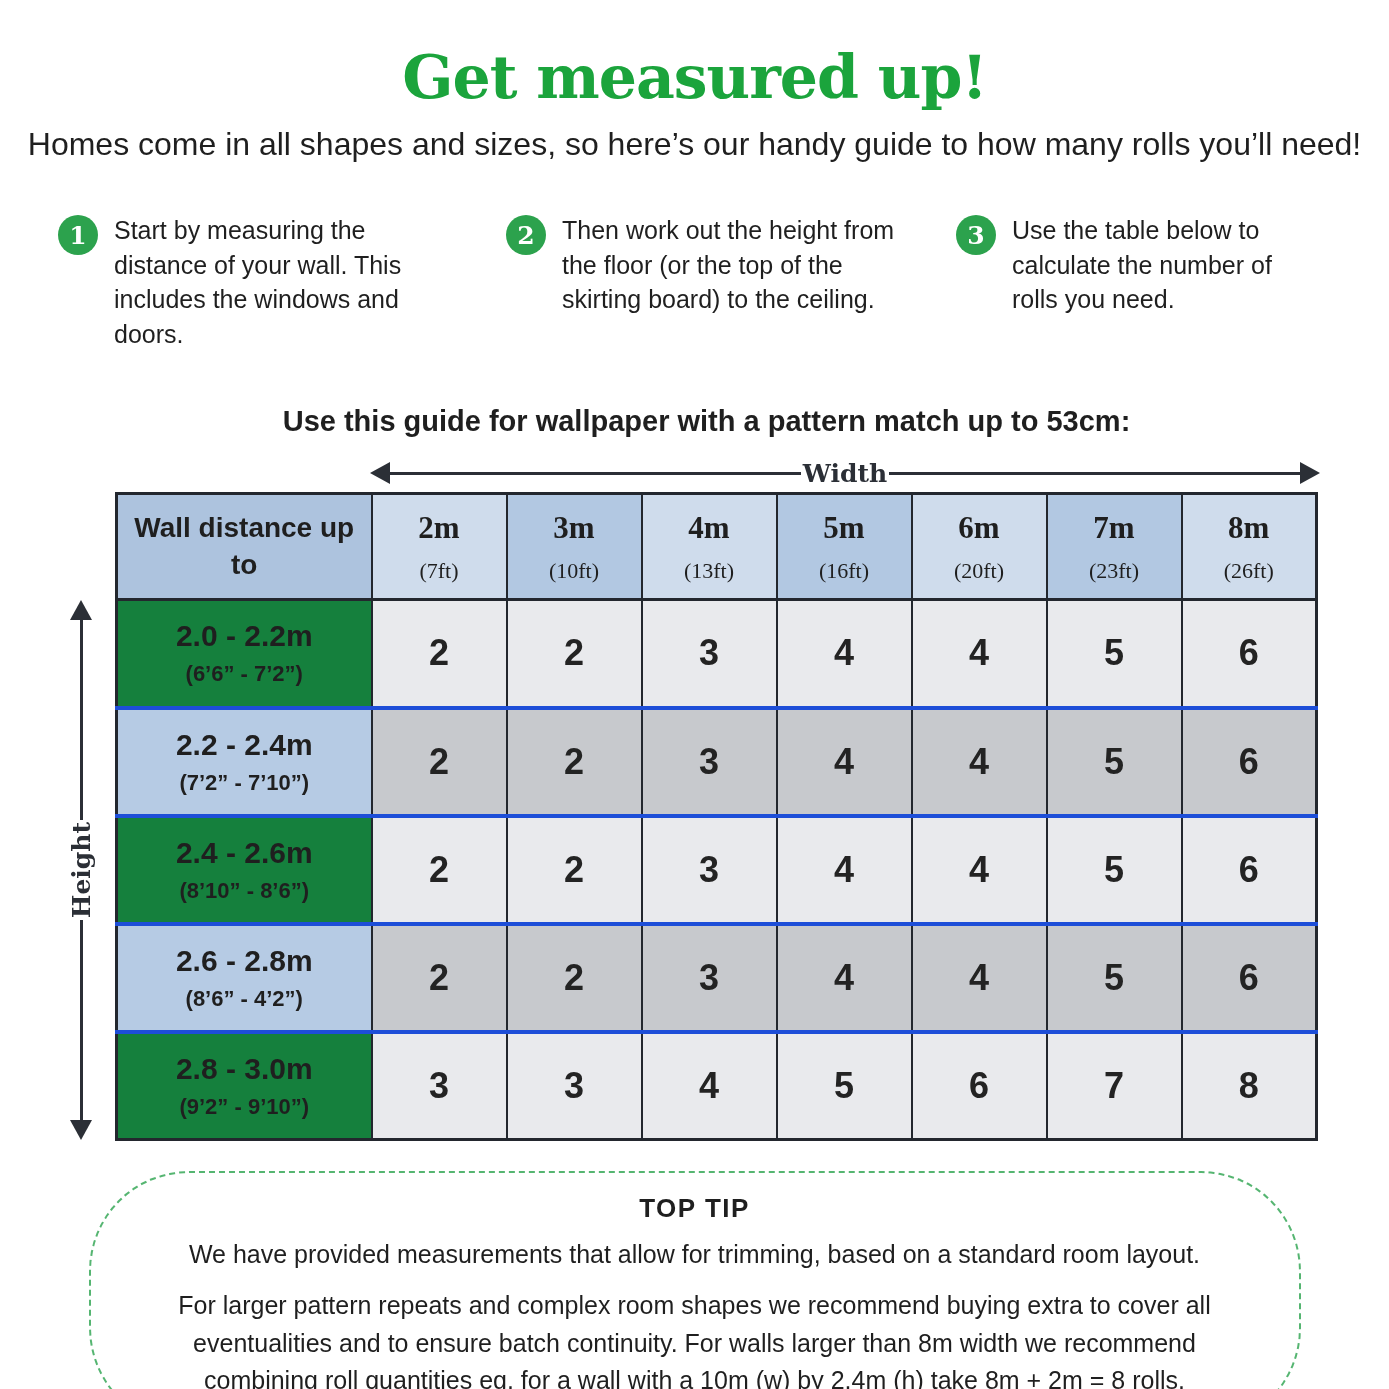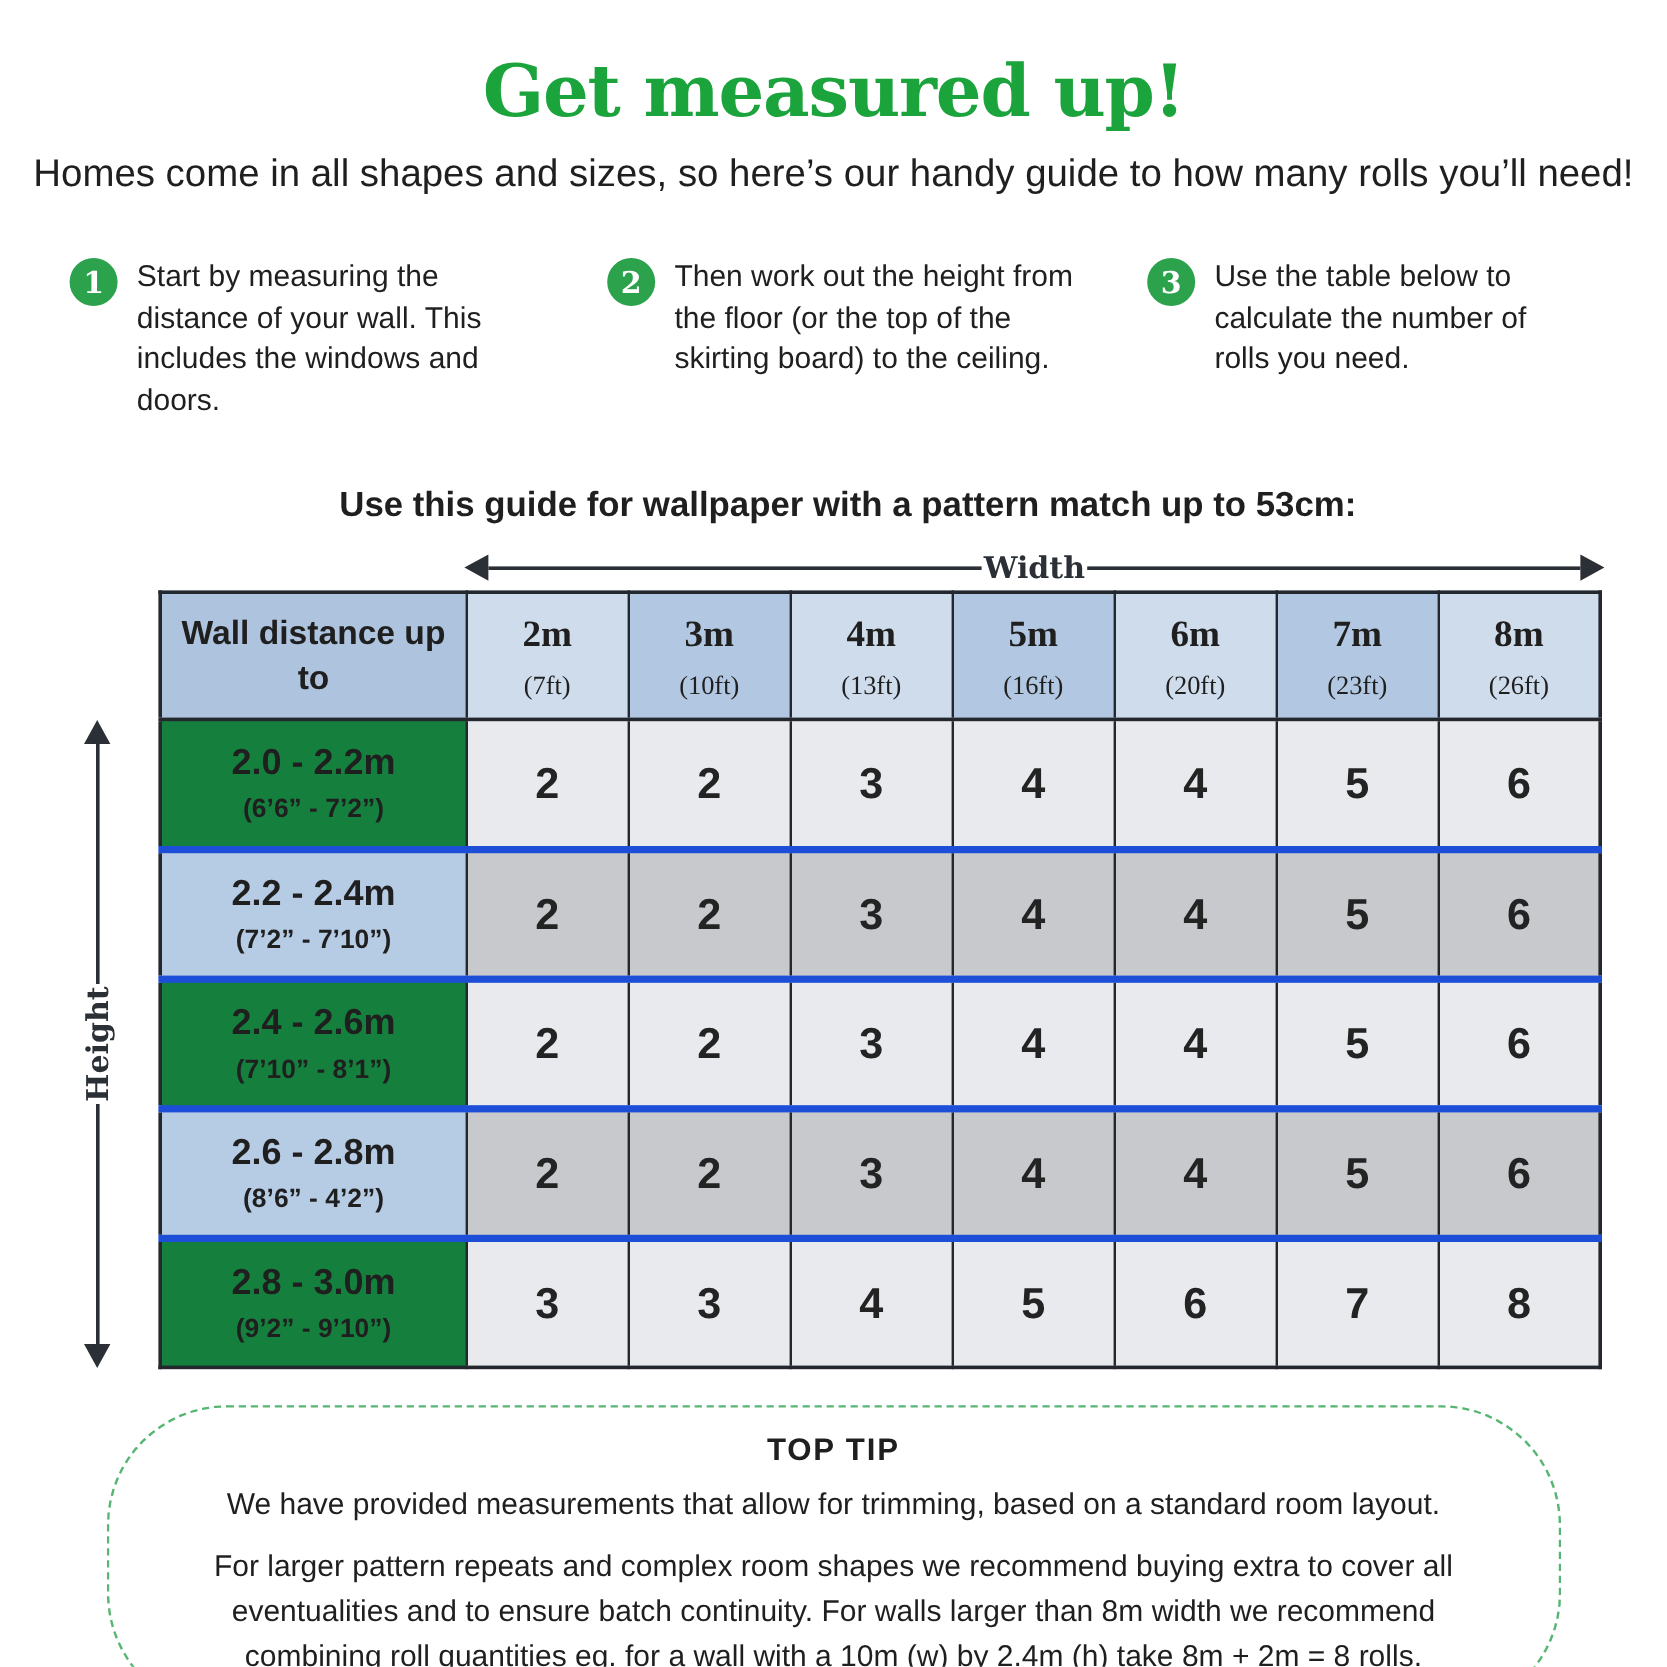--- a/index.html
+++ b/index.html
@@ -26,21 +26,21 @@
     flex: 0 0 40px; height: 40px; border-radius: 50%;
     background: #2ca24d; color: #ffffff;
     font-family: "DejaVu Serif", serif; font-weight: bold; font-size: 25px;
     display: flex; align-items: center; justify-content: center;
     margin-right: 16px; margin-top: 2px;
   }
   .step-text { font-size: 25px; line-height: 1.38; }
 
   .guide-note { margin-top: 54px; text-align: center; font-weight: bold; font-size: 29px; margin-left: 24px; }
 
-  .table-zone { position: relative; margin-top: 22px; padding-left: 17px; }
+  .table-zone { position: relative; margin-top: 22px; }
 
   .width-arrow { margin-left: 370px; width: 950px; height: 26px; display: flex; align-items: center; }
   .wa-line { flex: 1; height: 3px; background: #2b2f36; }
   .wa-head-left { width: 0; height: 0; border-top: 11px solid transparent; border-bottom: 11px solid transparent; border-right: 20px solid #2b2f36; }
   .wa-head-right { width: 0; height: 0; border-top: 11px solid transparent; border-bottom: 11px solid transparent; border-left: 20px solid #2b2f36; }
   .wa-label { font-family: "DejaVu Serif", serif; font-weight: bold; font-size: 25px; color: #2b2f36; padding: 0 2px; }
 
   .height-arrow {
     position: absolute; left: 64px; top: 140px; height: 540px; width: 34px;
     display: flex; flex-direction: column; align-items: center;
@@ -62,21 +62,21 @@
   .hdr-light { background: #cfdcec; }
   .hdr-dark  { background: #b2c8e2; }
   .col-m  { font-size: 31px; font-weight: bold; }
   .col-ft { font-size: 22px; font-weight: normal; margin-top: 12px; }
   tbody th { border-right: 0; }
   .row-light th { background: #15803d; }
   .row-dark  th { background: #b6cbe4; }
   .row-light td { background: #e9eaed; }
   .row-dark  td { background: #c7c9cd; }
   tbody td { border-left: 2px solid #23272e; font-size: 36px; font-weight: bold; color: #232323; }
-  tbody tr + tr th, tbody tr + tr td { border-top: 6px solid #1d4ed8; }
+  tbody tr + tr th, tbody tr + tr td { border-top: 4px solid #1d4ed8; }
   .row-range { font-size: 30px; font-weight: bold; }
   .row-imp { font-size: 22px; margin-top: 8px; }
 
   .top-tip {
     width: 1212px; margin: 30px auto 0;
     border: 2px dashed #55b571; border-radius: 100px;
     padding: 20px 46px 26px; text-align: center;
   }
   .tip-heading { font-size: 26px; font-weight: bold; letter-spacing: 1.5px; }
   .tip-p1 { font-size: 25px; margin-top: 16px; }
@@ -196,21 +196,21 @@
           <td>2</td>
           <td>3</td>
           <td>4</td>
           <td>4</td>
           <td>5</td>
           <td>6</td>
         </tr>
         <tr class="row-light">
           <th>
             <div class="row-range">2.4 - 2.6m</div>
-            <div class="row-imp">(7’10” - 8’1”)</div>
+            <div class="row-imp">(8’10” - 8’6”)</div>
           </th>
           <td>2</td>
           <td>2</td>
           <td>3</td>
           <td>4</td>
           <td>4</td>
           <td>5</td>
           <td>6</td>
         </tr>
         <tr class="row-dark">

